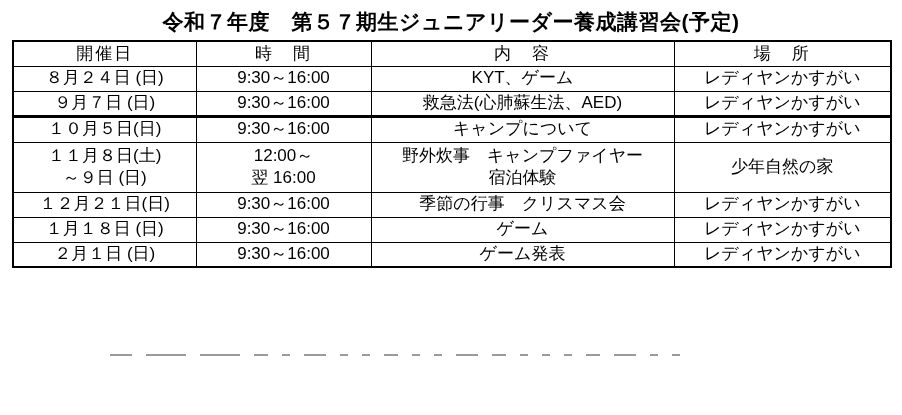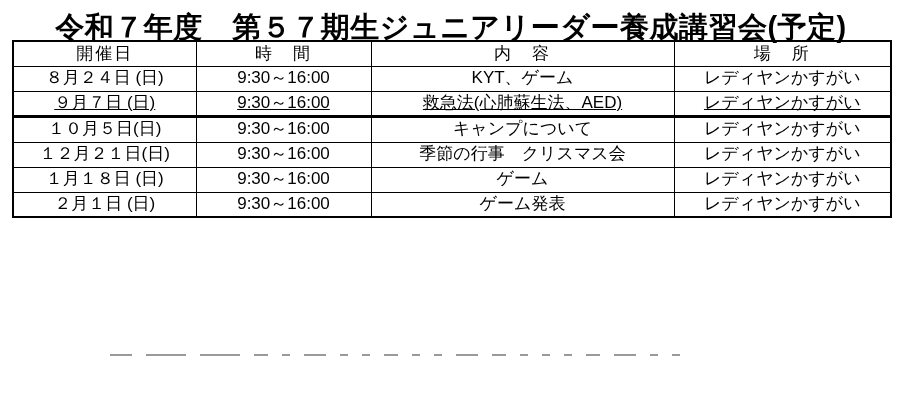--- a/index.html
+++ b/index.html
@@ -17,21 +17,21 @@
     width: 902px;
     height: 415px;
     background: #ffffff;
   }
   .title {
     position: absolute;
     top: 8px;
     left: 0;
     width: 902px;
     text-align: center;
-    font-size: 29px;
+    font-size: 21px;
     font-weight: bold;
     letter-spacing: 0.5px;
     white-space: pre;
   }
   table.schedule {
     position: absolute;
     top: 40px;
     left: 12px;
     width: 878px;
     border-collapse: collapse;
@@ -48,21 +48,21 @@
     line-height: 1.3;
     white-space: pre-line;
     overflow: hidden;
     margin-left: 40px;
   }
   .schedule thead tr { height: 25px; }
   .schedule tbody tr { height: 25px; }
   .schedule tr.row-tall { height: 50px; }
   .schedule tr.row-h26 { height: 26px; }
   .schedule tr.thick-bottom th,
-  .schedule tr.thick-bottom td { border-bottom: 3.5px solid #000; text-decoration: underline; }
+  .schedule tr.thick-bottom td { border-bottom: 3.5px solid #000; }
   .schedule th { letter-spacing: 2px; }
   
   .footnote-artifact {
     position: absolute;
     top: 354px;
     left: 110px;
     width: 700px;
     height: 3px;
     display: flex;
     align-items: flex-start;
@@ -113,20 +113,29 @@
         <td>9:30～16:00</td>
         <td>救急法(心肺蘇生法、AED)</td>
         <td>レディヤンかすがい</td>
       </tr>
       <tr class="row-h26">
         <td>１０月５日(日)</td>
         <td>9:30～16:00</td>
         <td>キャンプについて</td>
         <td>レディヤンかすがい</td>
       </tr>
+      <tr class="row-tall">
+        <td>１１月８日(土)
+～９日 (日)</td>
+        <td>12:00～
+翌 16:00</td>
+        <td>野外炊事　キャンプファイヤー
+宿泊体験</td>
+        <td>少年自然の家</td>
+      </tr>
       <tr>
         <td>１２月２１日(日)</td>
         <td>9:30～16:00</td>
         <td>季節の行事　クリスマス会</td>
         <td>レディヤンかすがい</td>
       </tr>
       <tr>
         <td>１月１８日 (日)</td>
         <td>9:30～16:00</td>
         <td>ゲーム</td>

